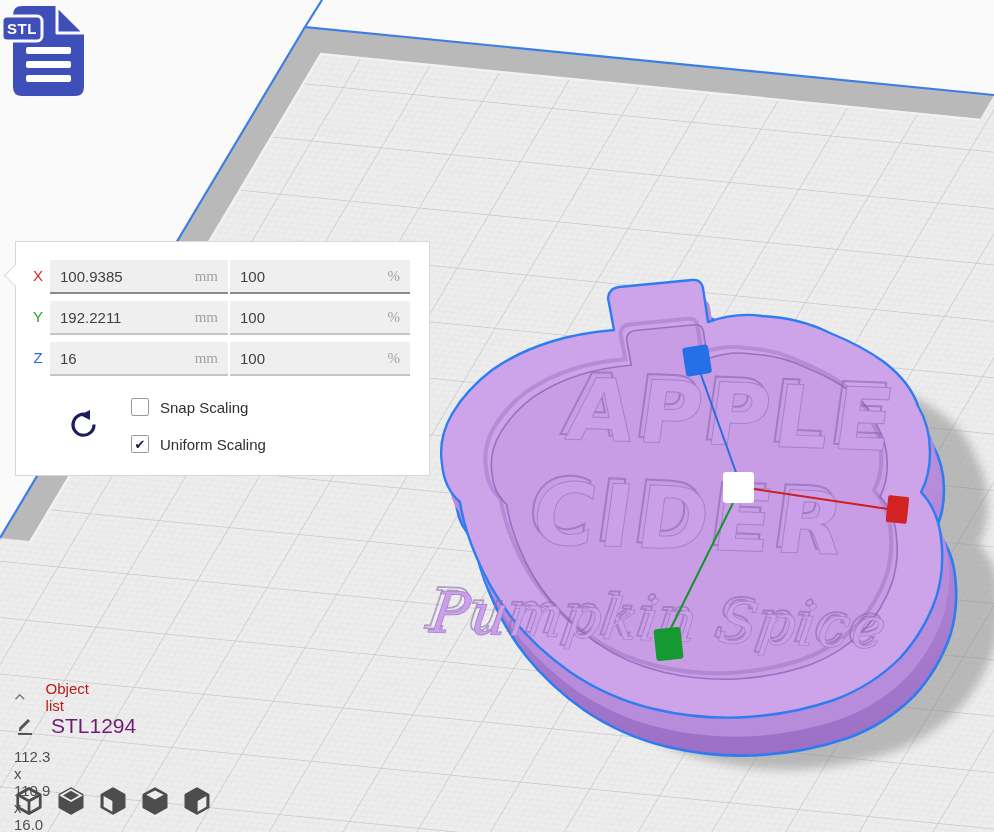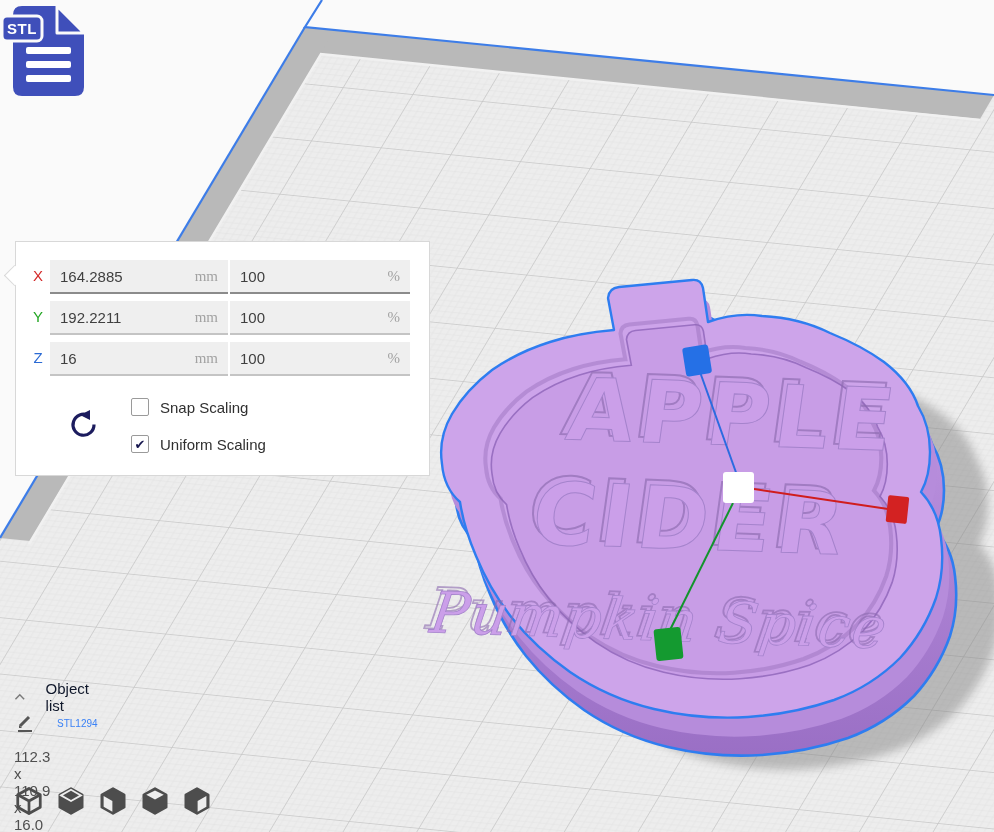--- a/index.html
+++ b/index.html
@@ -37,23 +37,23 @@
     align-items:center; cursor:default; }
   .checkbox { width:18px; height:18px; background:#fff; border:1px solid #9a9a9a;
     border-radius:2px; display:flex; align-items:center; justify-content:center;
     font-size:13px; font-weight:bold; color:#16164e; }
   .check-label { margin-left:11px; font-size:15px; color:#303030; }
   #reset-btn { position:absolute; left:50px; top:166px; width:32px; height:32px; }
 
   
   #objectlist { position:absolute; left:0; top:670px; z-index:20; color:#666; }
   #ol-header { position:absolute; left:14px; top:10px; display:flex; align-items:center; }
-  #ol-title { margin-left:20px; font-size:15px; color:#0f172a; }
+  #ol-title { margin-left:20px; font-size:15px; color:#b91c1c; }
   #ol-item { position:absolute; left:16px; top:44px; display:flex; align-items:center; }
-  #ol-item-label { margin-left:22px; font-size:10px; color:#3b82f6; }
+  #ol-item-label { margin-left:16px; font-size:21px; color:#701a75; }
   #dims { position:absolute; left:14px; top:78px; font-size:15px; color:#4f4f4f; }
   #view-toolbar { position:absolute; left:14px; top:116px; display:flex; gap:12px; }
   .view-btn { width:30px; height:30px; }
 </style>
 </head>
 <body>
 
 <div id="stage">
 
   <svg id="viewport" viewBox="0 0 994 832" xmlns="http://www.w3.org/2000/svg">
@@ -147,21 +147,21 @@
     <rect x="2" y="14" width="40" height="25" rx="5" fill="#3f4fba" stroke="#fafafa" stroke-width="3"></rect>
     <text x="22" y="32" text-anchor="middle" class="stl-badge-text">STL</text>
   </svg>
 
   <div id="scale-panel">
     <div id="panel-pointer"></div>
 
     <div class="axis-row axis-x" style="top:18px;">
       <span class="axis-label">X</span>
       <div class="field field-mm">
-        <span>164.2885</span>
+        <span>100.9385</span>
         <span class="unit">mm</span>
       </div>
       <div class="field field-pct">
         <span>100</span>
         <span class="unit">%</span>
       </div>
     </div>
 
     <div class="axis-row axis-y" style="top:59px;">
       <span class="axis-label">Y</span>

